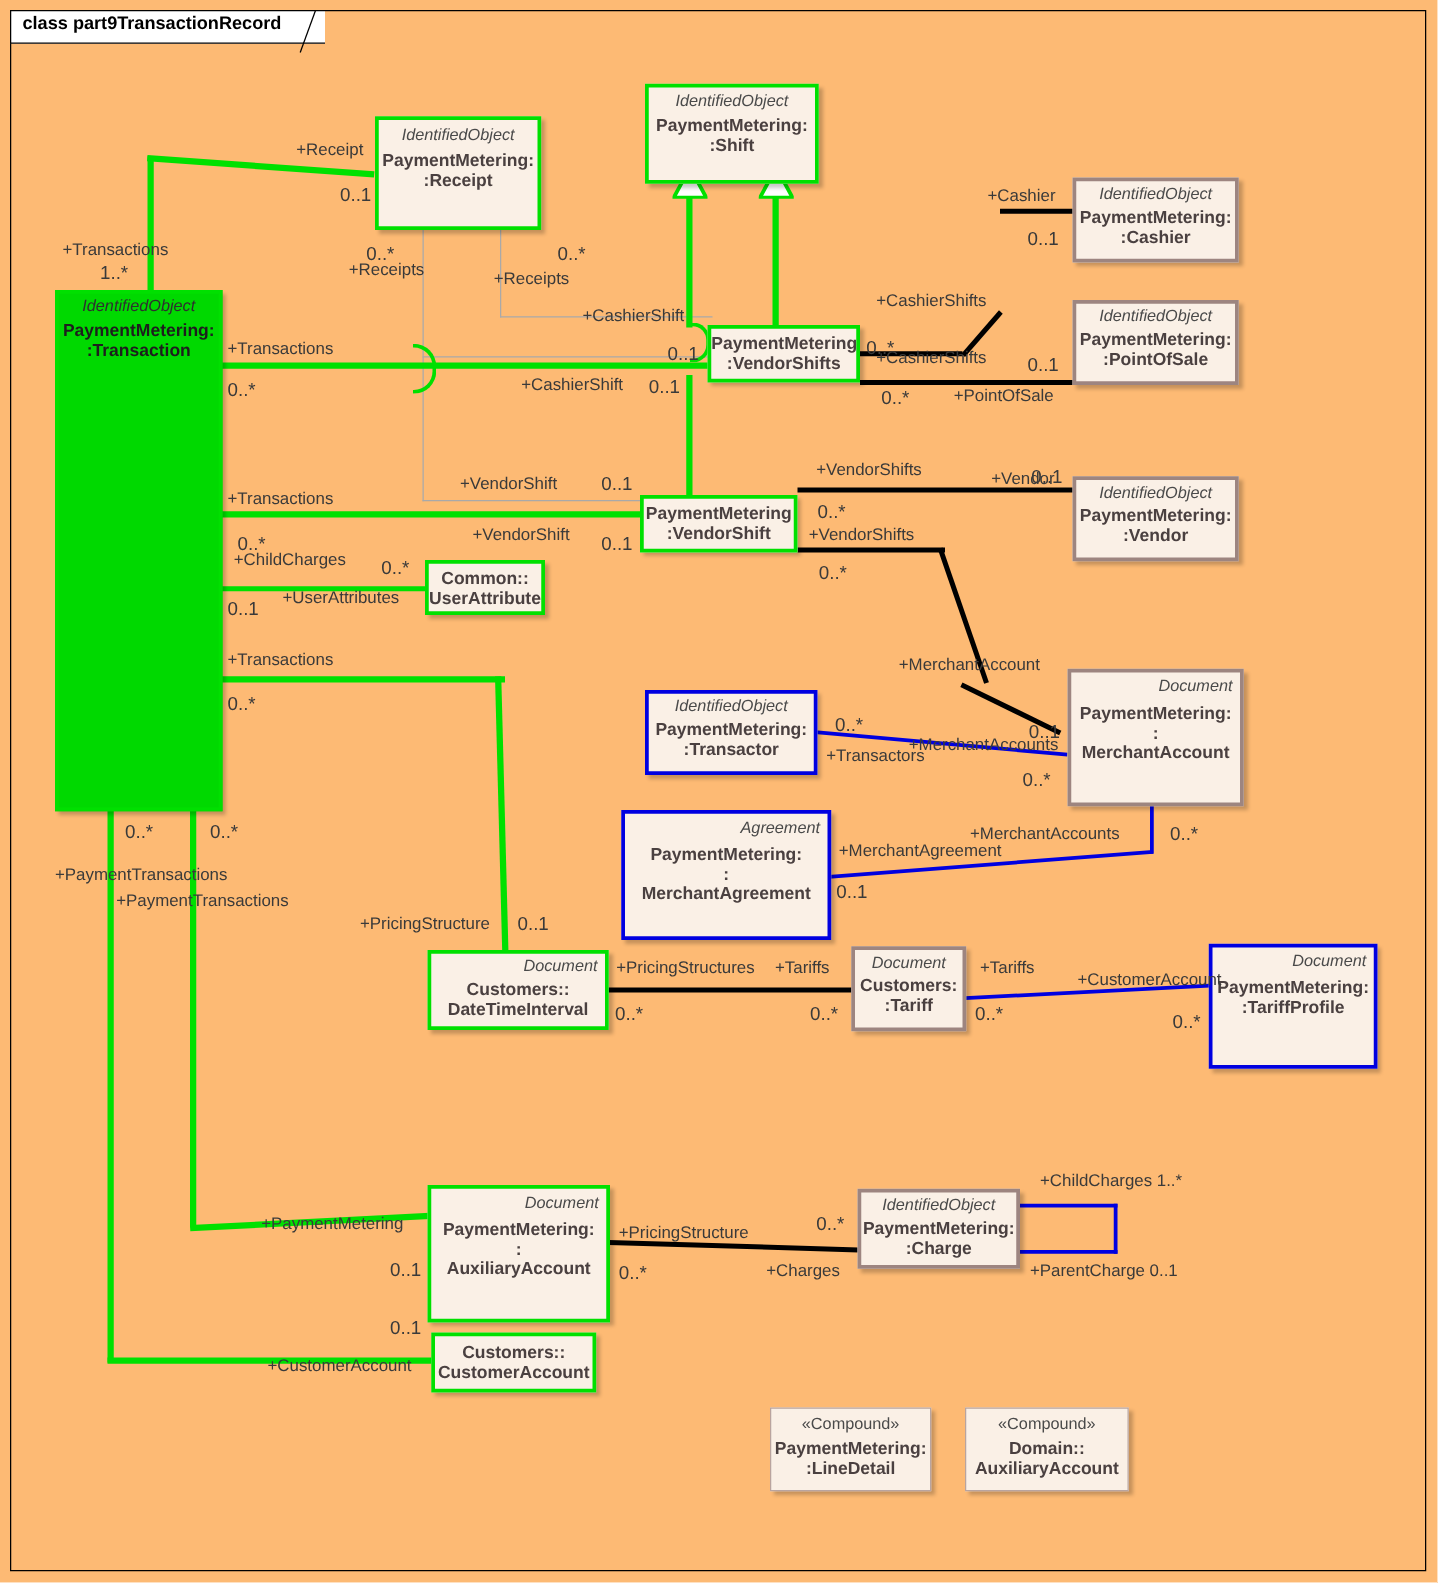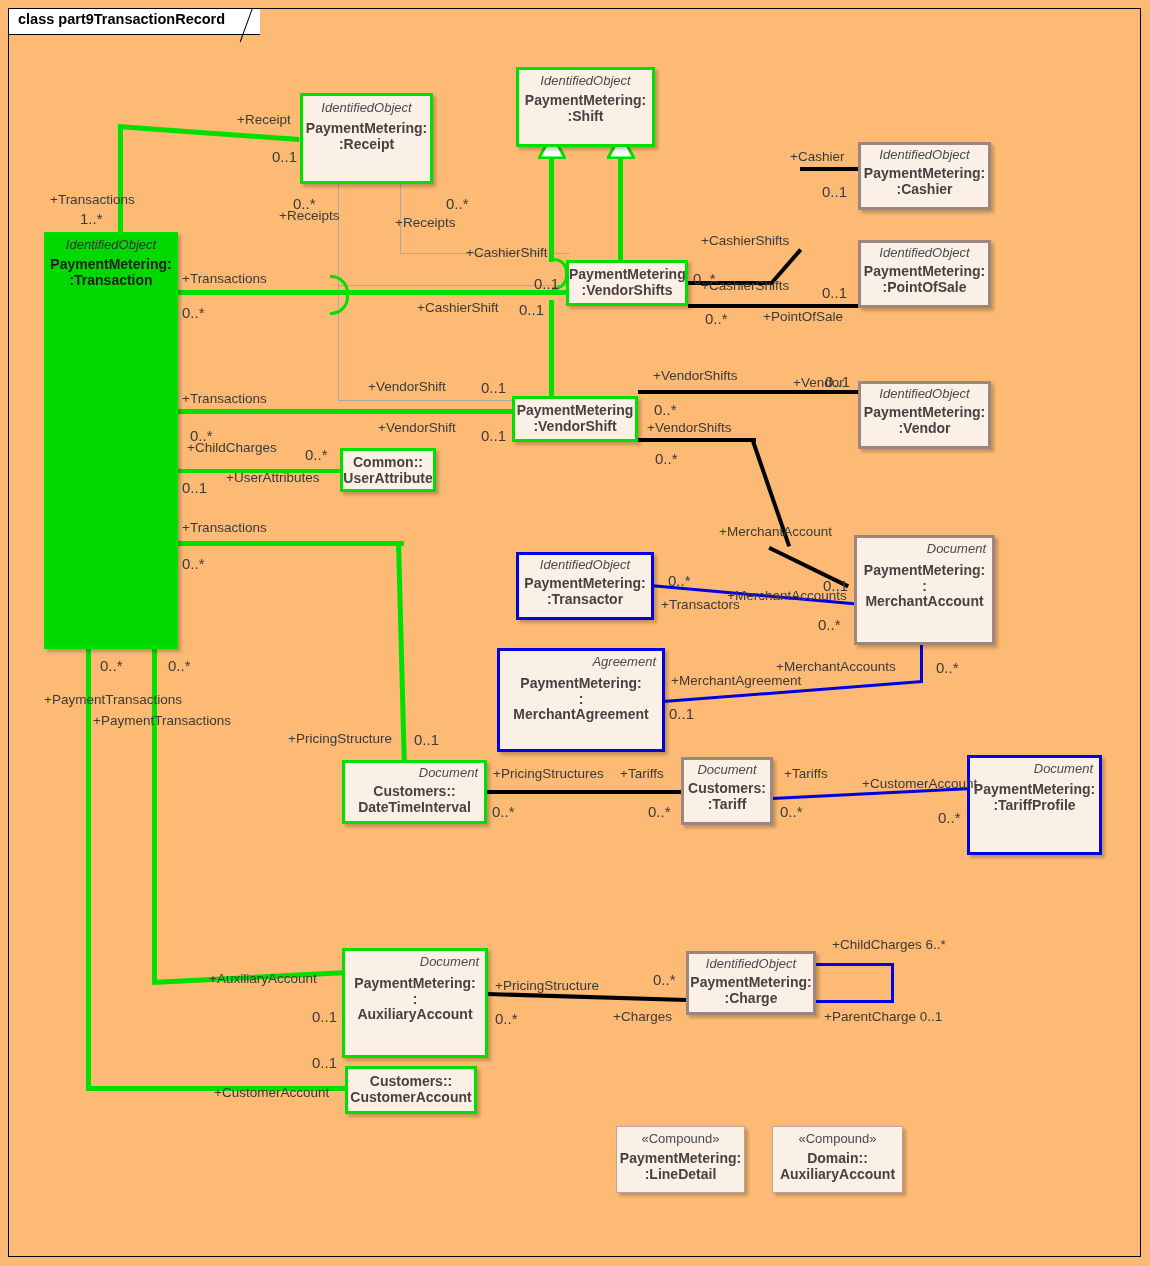--- a/index.html
+++ b/index.html
@@ -383,26 +383,26 @@
   <div class="lbl" style="left:784px;top:767px;">+Tariffs</div>
   <div class="mult" style="left:780px;top:804px;">0..*</div>
   <div class="lbl" style="left:862px;top:777px;">+CustomerAccount</div>
   <div class="mult" style="left:938px;top:810px;">0..*</div>
 
   <div class="mult" style="left:100px;top:658px;">0..*</div>
   <div class="mult" style="left:168px;top:658px;">0..*</div>
   <div class="lbl" style="left:44px;top:693px;">+PaymentTransactions</div>
   <div class="lbl" style="left:93px;top:714px;">+PaymentTransactions</div>
 
-  <div class="lbl" style="left:209px;top:972px;">+AuxiliaryAccount</div>
+  <div class="lbl" style="left:209px;top:972px;">+PaymentMetering</div>
   <div class="mult" style="left:312px;top:1009px;">0..1</div>
   <div class="lbl" style="left:495px;top:979px;">+PricingStructure</div>
   <div class="mult" style="left:495px;top:1011px;">0..*</div>
   <div class="mult" style="left:653px;top:972px;">0..*</div>
   <div class="lbl" style="left:613px;top:1010px;">+Charges</div>
 
-  <div class="lbl" style="left:832px;top:938px;">+ChildCharges 6..*</div>
+  <div class="lbl" style="left:832px;top:938px;">+ChildCharges 1..*</div>
   <div class="lbl" style="left:824px;top:1010px;">+ParentCharge 0..1</div>
 
   <div class="mult" style="left:312px;top:1055px;">0..1</div>
   <div class="lbl" style="left:214px;top:1086px;">+CustomerAccount</div>
 
 </div>
 
 </body></html>

